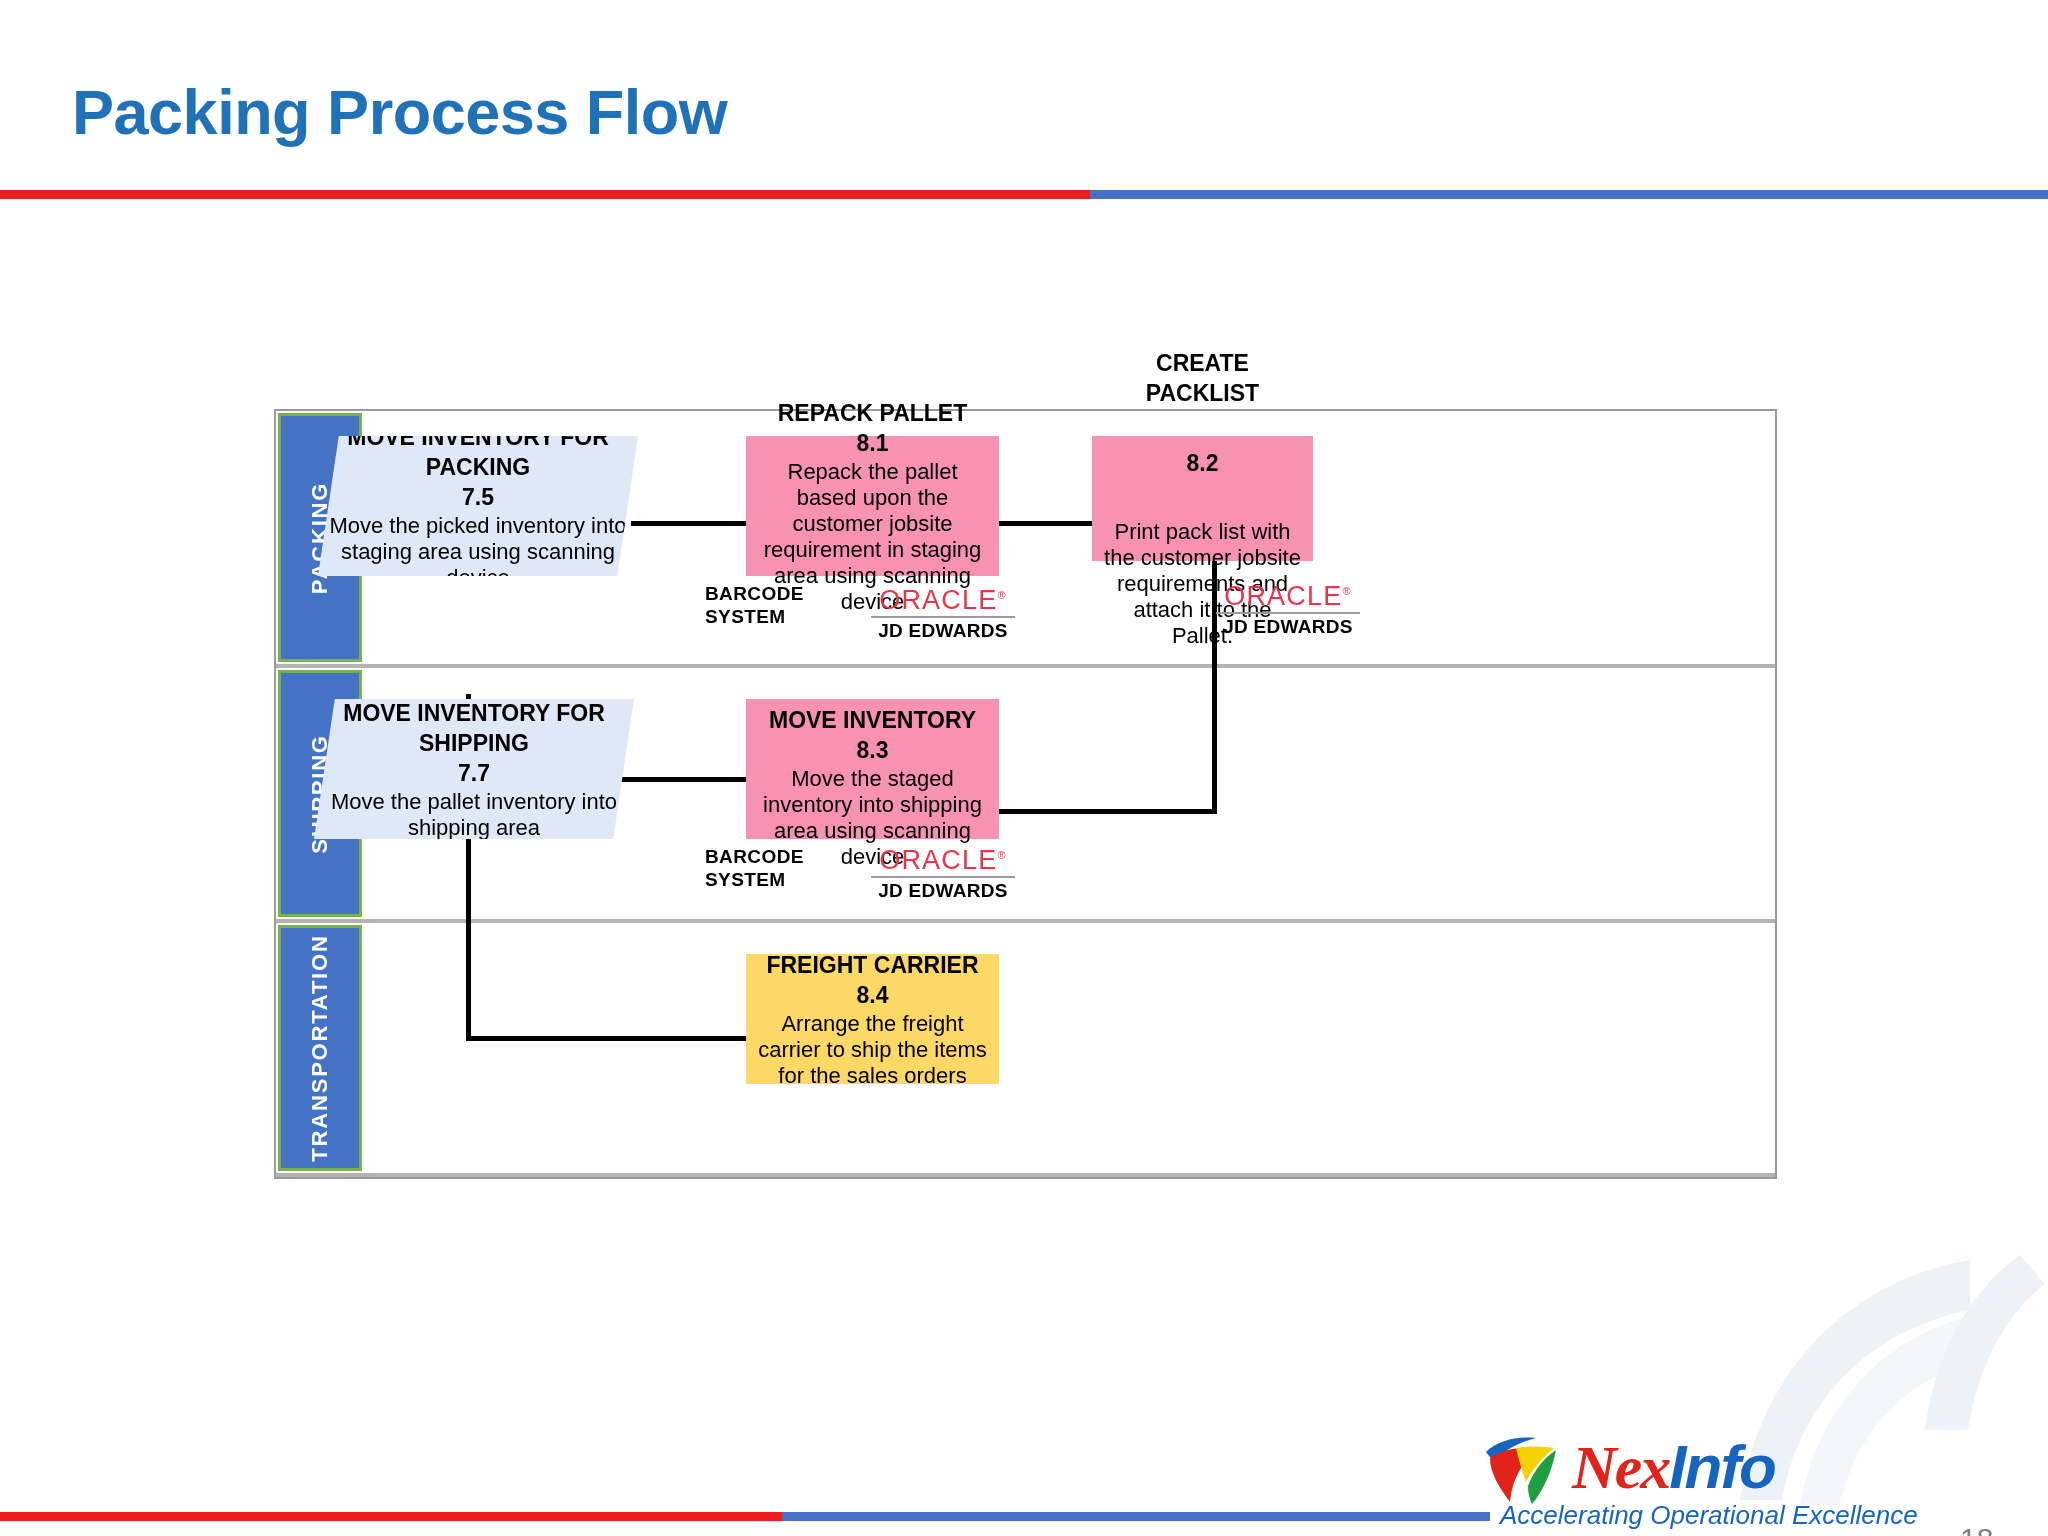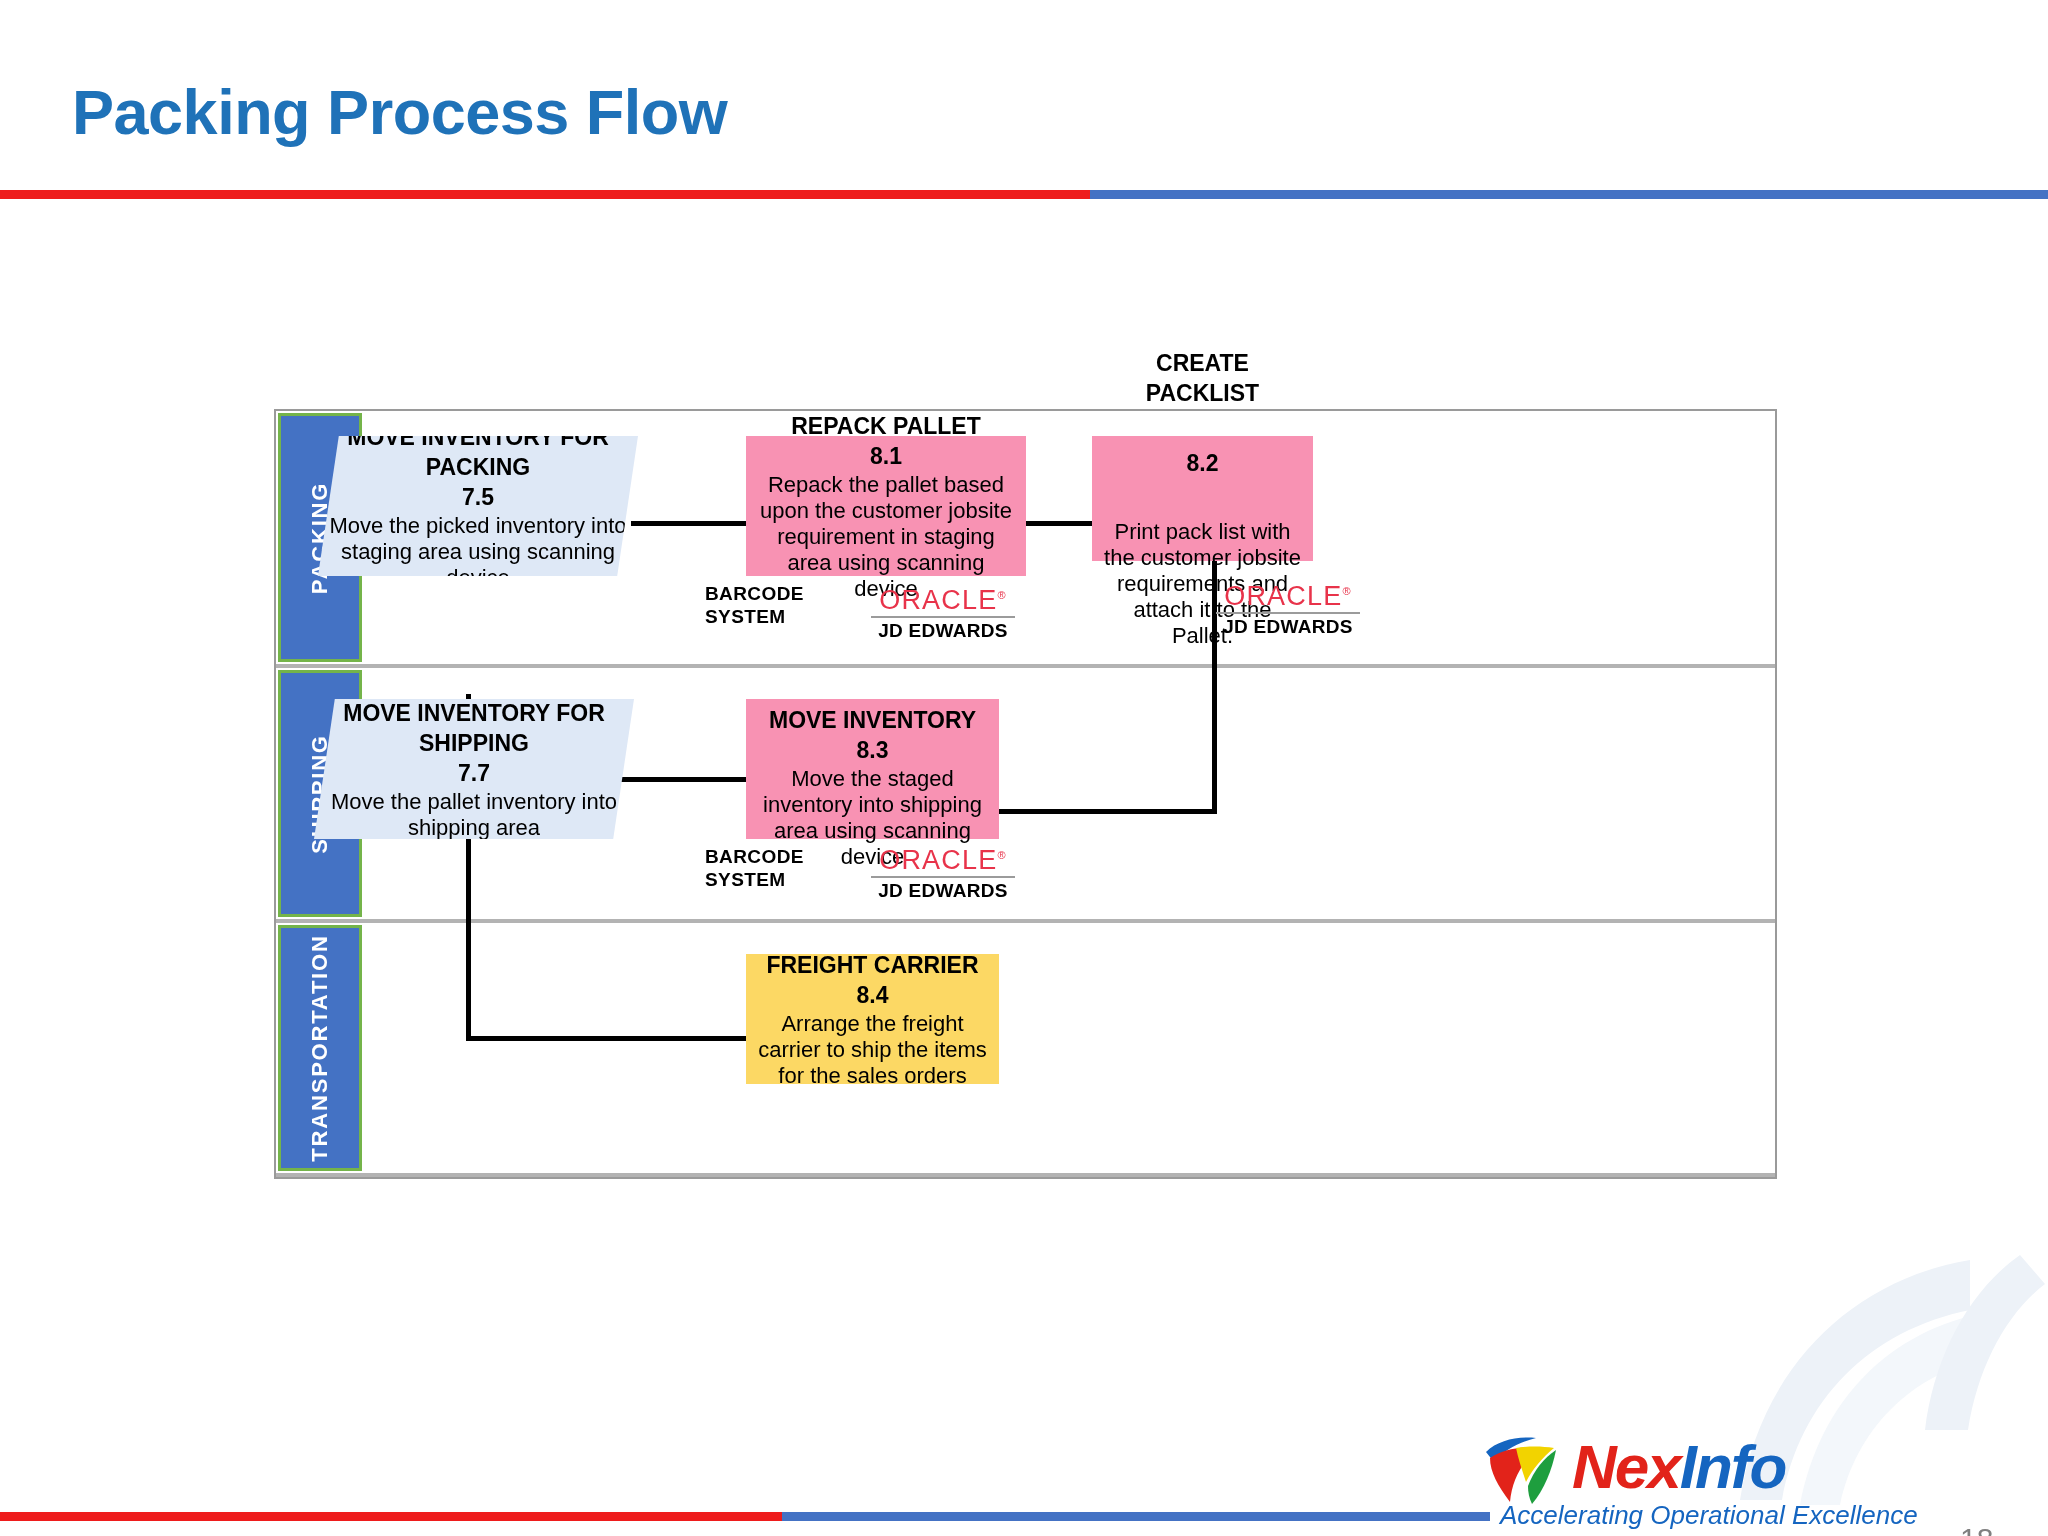--- a/index.html
+++ b/index.html
@@ -75,21 +75,21 @@
     position: absolute;
     left: 92px;
     top: 2px;
     font-size: 62px;
     font-weight: bold;
     font-style: italic;
     letter-spacing: -2px;
     white-space: nowrap;
     line-height: 66px;
   }
-  .nx-red  { color: #E2231A; }
+  .nx-red  { color: #E2231A; font-family: Liberation Serif, serif; }
   .nx-blue { color: #1565C0; }
   .nexinfo-tag {
     position: absolute;
     left: 20px;
     top: 68px;
     font-size: 26px;
     font-weight: normal;
     font-style: italic;
     color: #1565C0;
     white-space: nowrap;
@@ -265,21 +265,21 @@
     <div class="conn" style="left:190px; top:283px; width:5px; height:347px;"></div>
 
     <div class="conn" style="left:190px; top:625px; width:283px; height:5px;"></div>
 
     <div class="node shape-parallelogram" style="left:42px; top:25px; width:320px; height:140px;">
       <div class="n-title">MOVE INVENTORY FOR PACKING</div>
       <div class="n-code">7.5</div>
       <div class="n-desc">Move the picked inventory into staging area using scanning device</div>
     </div>
 
-    <div class="node shape-pink" style="left:470px; top:25px; width:280px; height:140px;">
+    <div class="node shape-pink" style="left:470px; top:25px; width:253px; height:140px;">
       <div class="n-title">REPACK PALLET</div>
       <div class="n-code">8.1</div>
       <div class="n-desc">Repack the pallet based upon the customer jobsite requirement in staging area using scanning device</div>
     </div>
 
     <div class="node shape-pink" style="left:816px; top:25px; width:221px; height:125px;gap:40px;">
       <div class="n-title">CREATE PACKLIST</div>
       <div class="n-code">8.2</div>
       <div class="n-desc">Print pack list with the customer jobsite requirements and attach it to the Pallet.</div>
     </div>

